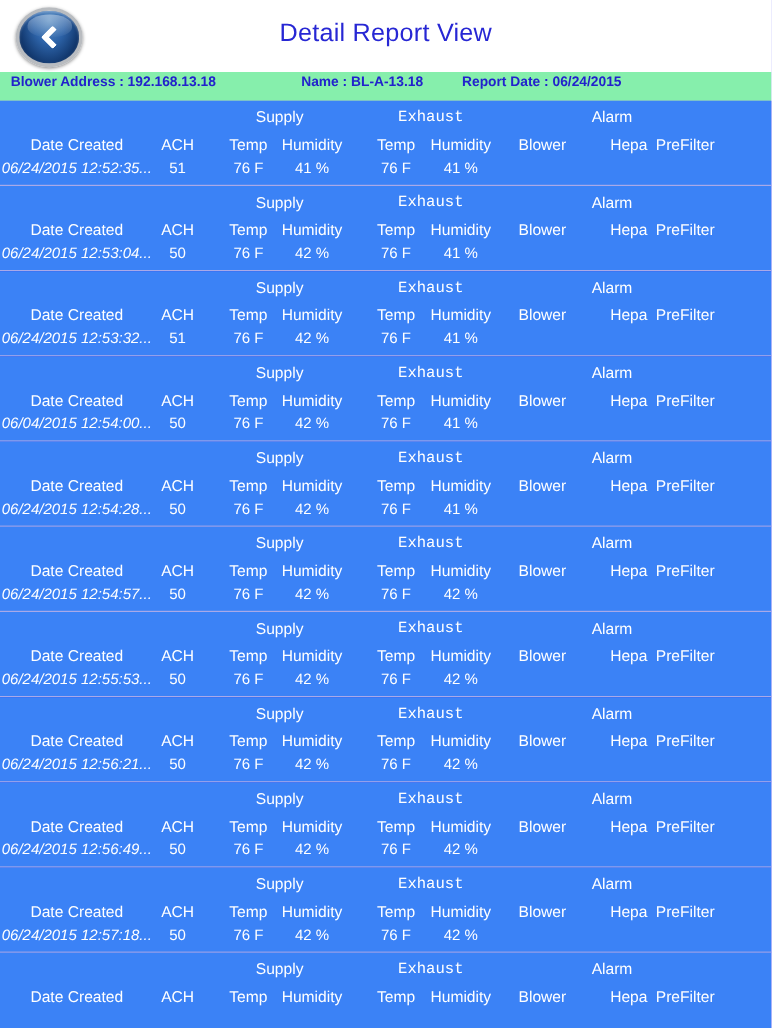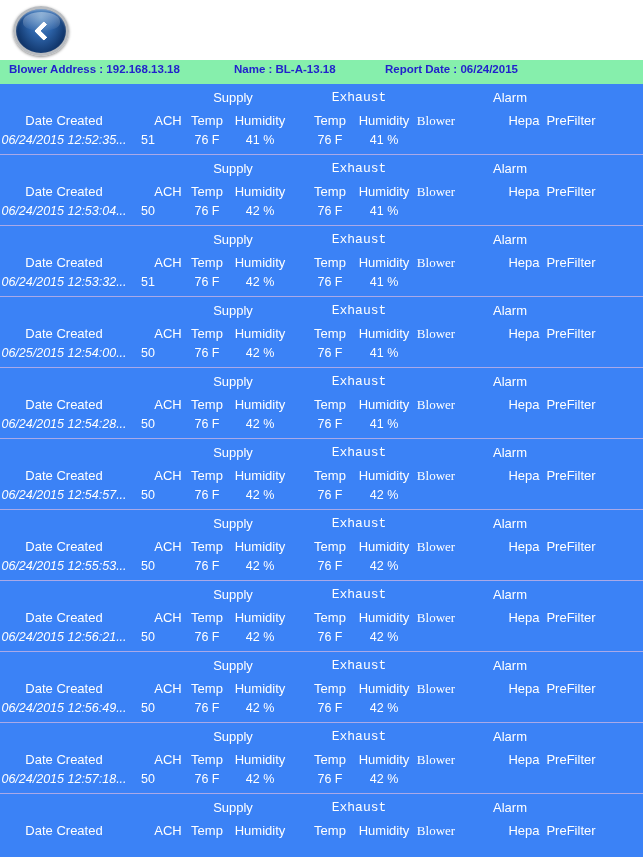--- a/index.html
+++ b/index.html
@@ -89,21 +89,21 @@
   .subheader span {
     position: absolute;
     top: 3px;
     font-size: 11.5px;
     font-weight: bold;
     color: #2222cc;
     white-space: nowrap;
   }
 
   .sh-address { left: 9px; }
-  .sh-name    { left: 234px; text-align: center; }
+  .sh-name    { left: 251px; text-align: center; }
   .sh-date    { left: 385px; }
 
   
   .report-body {
     position: absolute;
     left: 0;
     top: 84px;
     width: 643px;
     height: 773px;
     background: #1616f0;
@@ -128,26 +128,26 @@
 
   
   .grp { top: 6px; font-size: 13px; }
   .grp-supply  { left: 233px; }
   .grp-exhaust { left: 359px; font-family: Liberation Mono, monospace; }
   .grp-alarm   { left: 510px; }
 
   
   .hdr { top: 29px; font-size: 13px; }
   .hdr-date      { left: 64px; }
-  .hdr-ach       { left: 148px; margin-left: 20px; }
+  .hdr-ach       { left: 148px; }
   .hdr-stemp     { left: 207px; }
   .hdr-shum      { left: 260px; }
   .hdr-etemp     { left: 330px; }
   .hdr-ehum      { left: 384px; }
-  .hdr-blower    { left: 436px; font-family: Liberation Serif, serif; }
+  .hdr-blower    { left: 452px; }
   .hdr-hepa      { left: 510px; margin-left: 14px; }
   .hdr-prefilter { left: 571px; }
 
   
   .val { top: 49px; font-size: 12.5px; }
   .val-date  { left: 64px; font-style: italic; }
   .val-ach   { left: 148px; }
   .val-stemp { left: 207px; }
   .val-shum  { left: 260px; }
   .val-etemp { left: 330px; }
@@ -158,20 +158,21 @@
 </style>
 </head>
 <body>
 
 <div id="app">
 
   <div class="navbar">
     <div class="back-button">
       <span class="back-chevron"></span>
     </div>
+    <div class="nav-title">Detail Report View</div>
   </div>
 
   <div class="subheader">
     <span class="sh-address">Blower Address : 192.168.13.18</span>
     <span class="sh-name">Name : BL-A-13.18</span>
     <span class="sh-date">Report Date : 06/24/2015</span>
   </div>
 
   <div class="report-body">
       <div class="report-row">
@@ -257,21 +258,21 @@
     <span class="cell hdr hdr-date">Date Created</span>
     <span class="cell hdr hdr-ach">ACH</span>
     <span class="cell hdr hdr-stemp">Temp</span>
     <span class="cell hdr hdr-shum">Humidity</span>
     <span class="cell hdr hdr-etemp">Temp</span>
     <span class="cell hdr hdr-ehum">Humidity</span>
     <span class="cell hdr hdr-blower">Blower</span>
     <span class="cell hdr hdr-hepa">Hepa</span>
     <span class="cell hdr hdr-prefilter">PreFilter</span>
 
-    <span class="cell val val-date">06/25/2015 12:54:00...</span>
+    <span class="cell val val-date">06/04/2015 12:54:00...</span>
     <span class="cell val val-ach">50</span>
     <span class="cell val val-stemp">76 F</span>
     <span class="cell val val-shum">42 %</span>
     <span class="cell val val-etemp">76 F</span>
     <span class="cell val val-ehum">41 %</span>
     <span class="cell val val-blower"></span>
     <span class="cell val val-hepa"></span>
     <span class="cell val val-prefilter"></span>
   </div>
       <div class="report-row">

